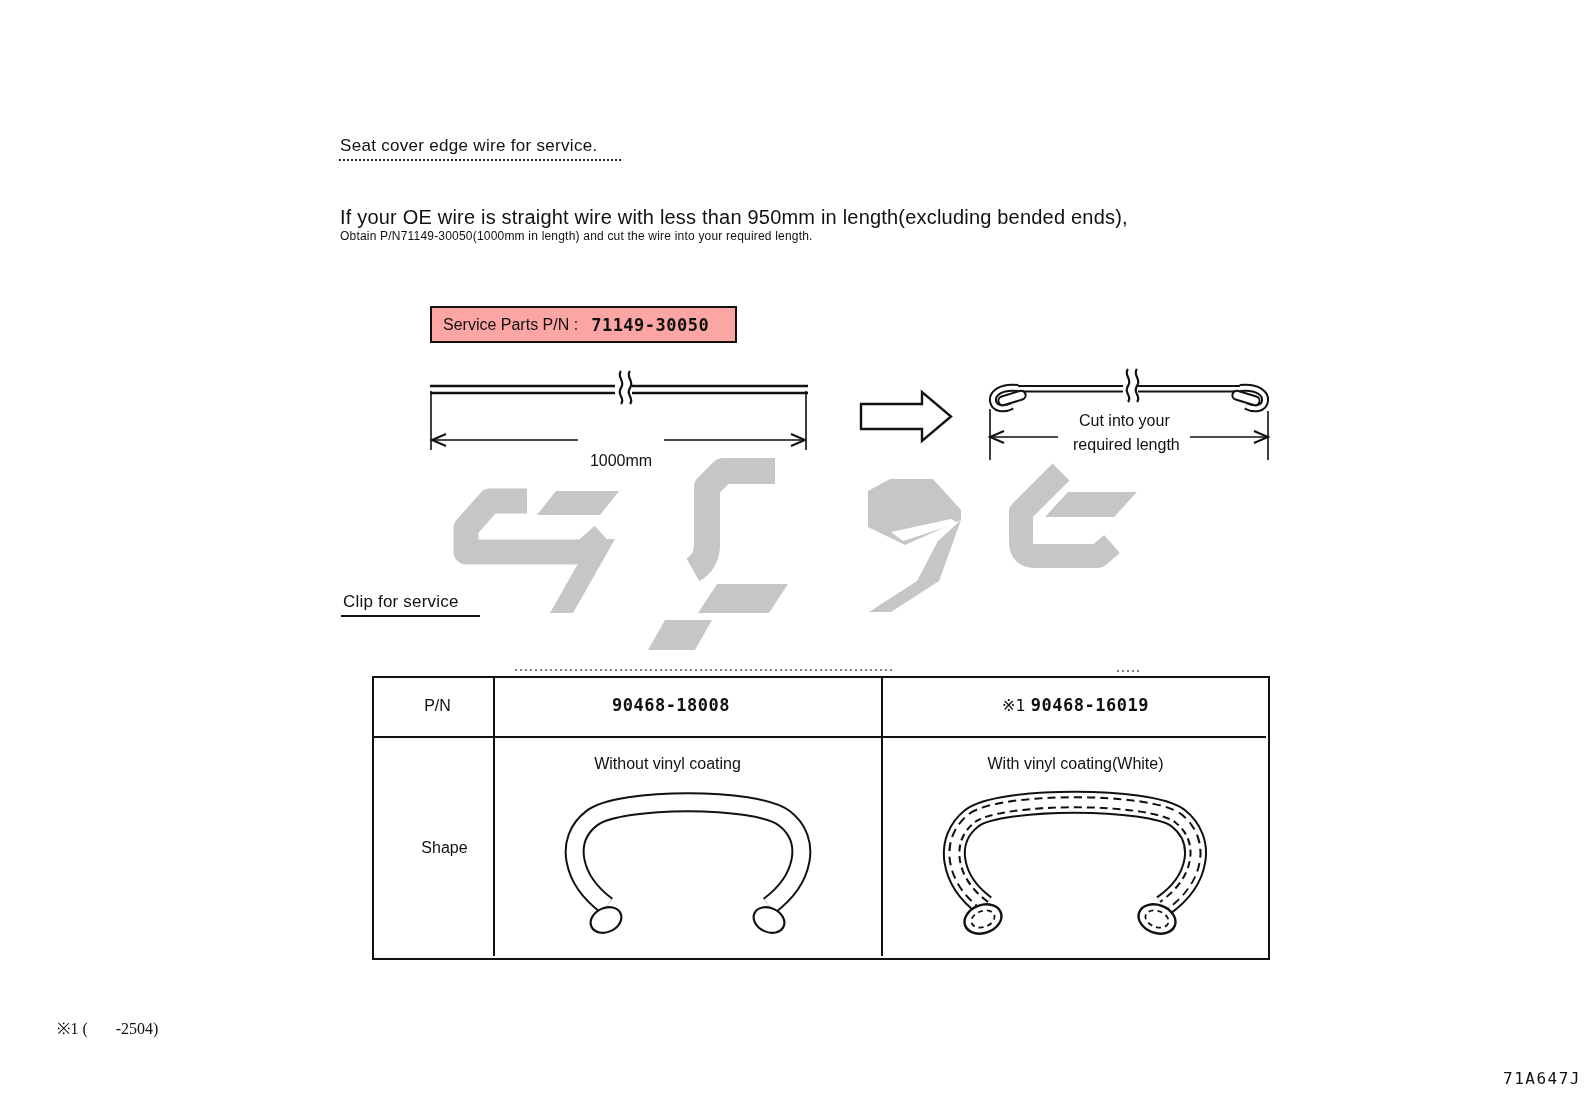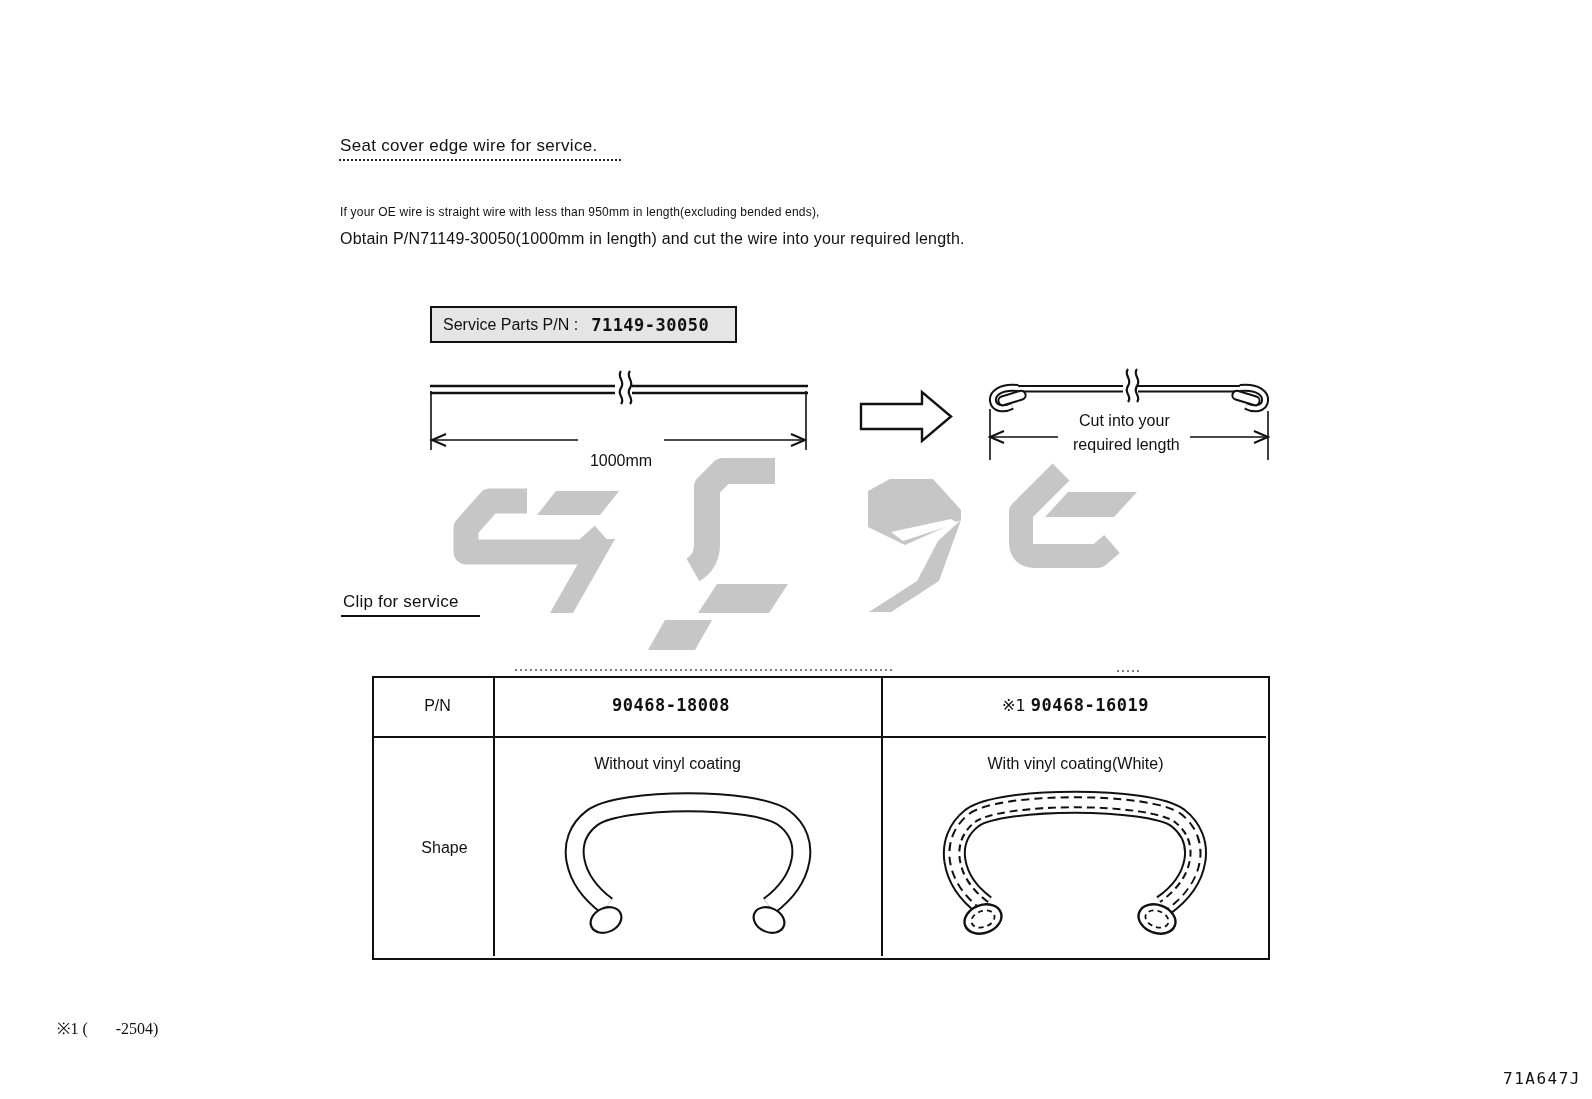--- a/index.html
+++ b/index.html
@@ -6,26 +6,26 @@
   body{width:1592px;height:1099px;position:relative;overflow:hidden;
        font-family:"Liberation Sans",sans-serif;color:#111;}
   .abs{position:absolute;}
   .txt{position:absolute;white-space:pre;line-height:1.1;}
   #artwork{position:absolute;left:0;top:0;z-index:1;}
   .layer2{z-index:2;}
 
   
   #doc-title{left:340px;top:137px;font-size:17px;letter-spacing:.3px;}
   #title-underline{left:339px;top:159px;width:282px;border-bottom:2px dotted #222;height:0;}
-  #para-line1{left:340px;top:206px;font-size:12px;letter-spacing:.2px;}
-  #para-line2{left:340px;top:230px;font-size:16px;letter-spacing:.2px;}
+  #para-line1{left:340px;top:206px;font-size:20px;letter-spacing:.2px;}
+  #para-line2{left:340px;top:230px;font-size:12px;letter-spacing:.2px;}
 
   
   #pn-box{left:430px;top:306px;width:303px;height:33px;border:2px solid #111;
-          display:flex;align-items:center;background:#e5e5e5;}
+          display:flex;align-items:center;background:#fca5a5;}
   #pn-box .lbl{font-size:16px;margin-left:11px;}
   #pn-box .num{font-family:"DejaVu Sans Mono",monospace;font-weight:bold;
                font-size:17px;margin-left:13px;letter-spacing:.5px;}
 
   
   #len-label{left:571px;top:452px;width:100px;text-align:center;font-size:16px;}
   #cut-label1{left:1079px;top:412px;font-size:16px;text-align:right;}
   #cut-label2{left:1073px;top:436px;font-size:16px;}
 
   

